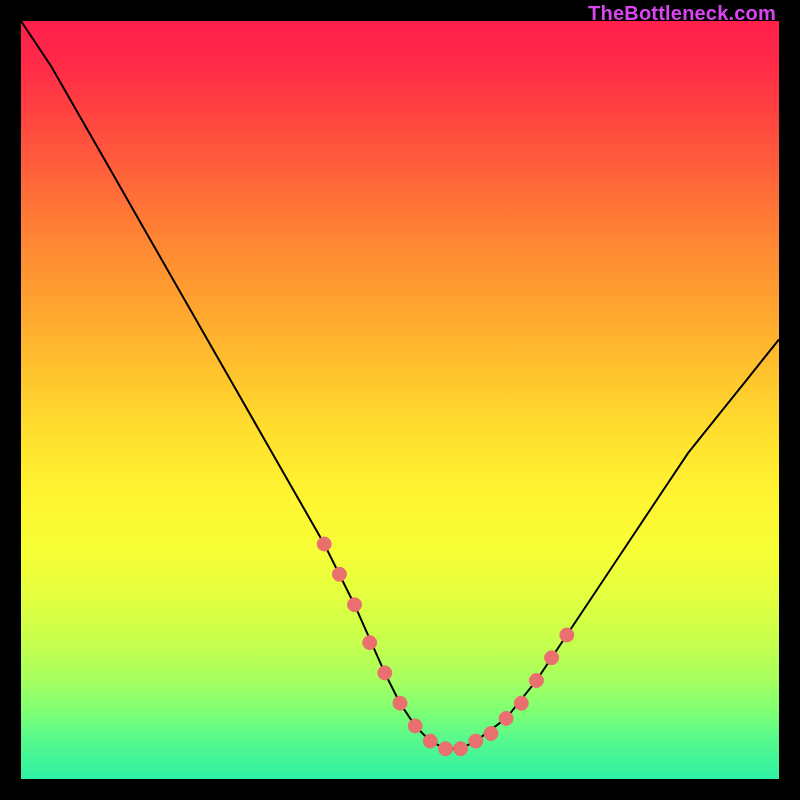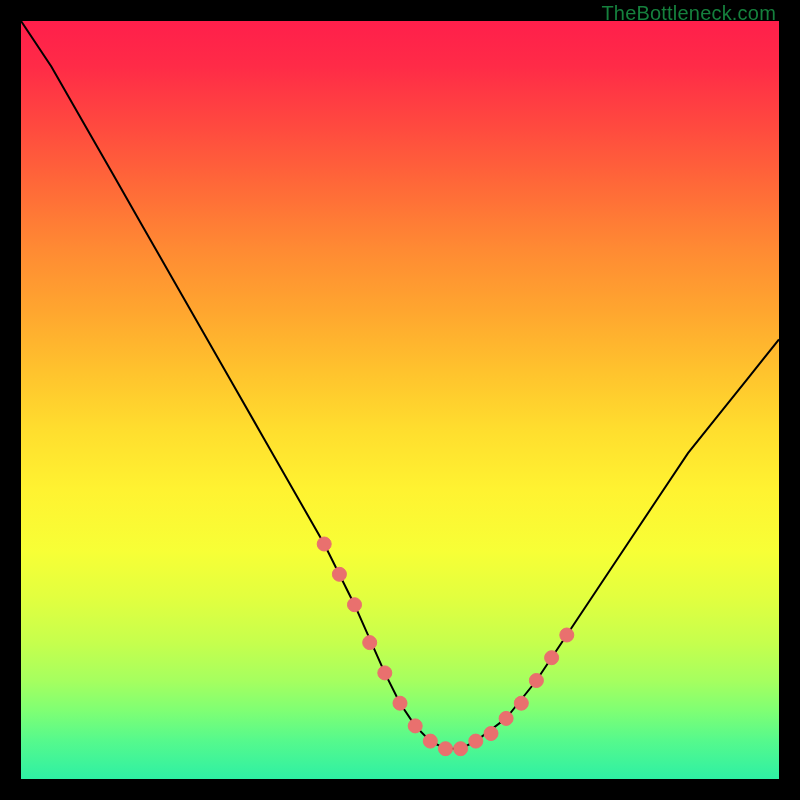--- a/index.html
+++ b/index.html
@@ -39,23 +39,23 @@
       #a6ff5f 87%,
       #7fff74 91%,
       #55f98d 95%,
       #2ef0a4 100%
     );
   }
   .watermark {
     position: absolute;
     top: 2px;
     right: 24px;
-    color: #15803d;
+    color: #d946ef;
     font-size: 20px;
-    font-weight: 400;
+    font-weight: 700;
     letter-spacing: 0.2px;
   }
   svg.overlay {
     position: absolute;
     left: 0;
     top: 0;
     width: 758px;
     height: 758px;
   }
   .curve {

